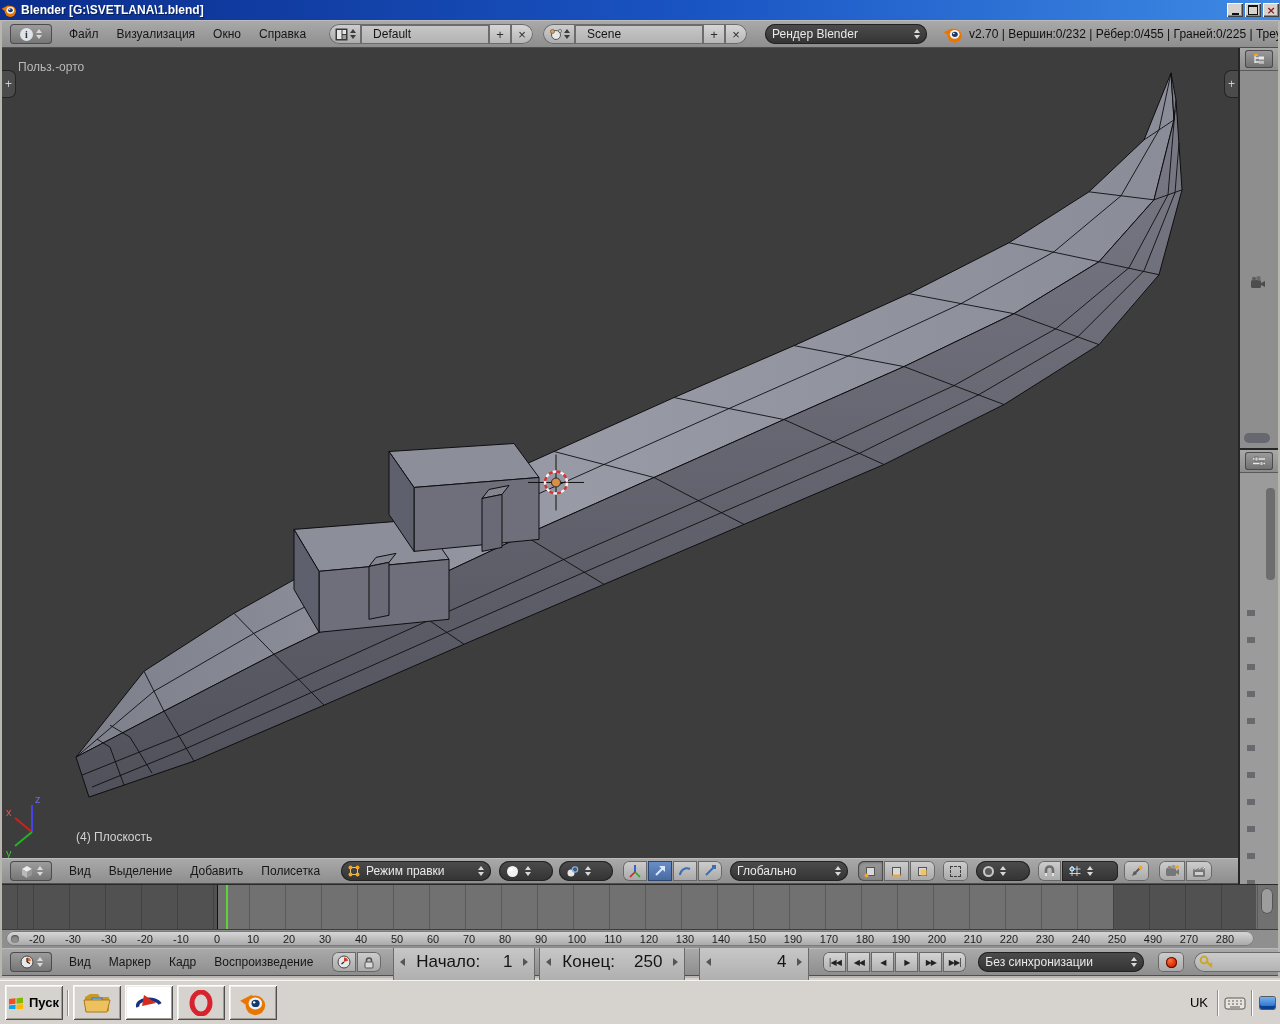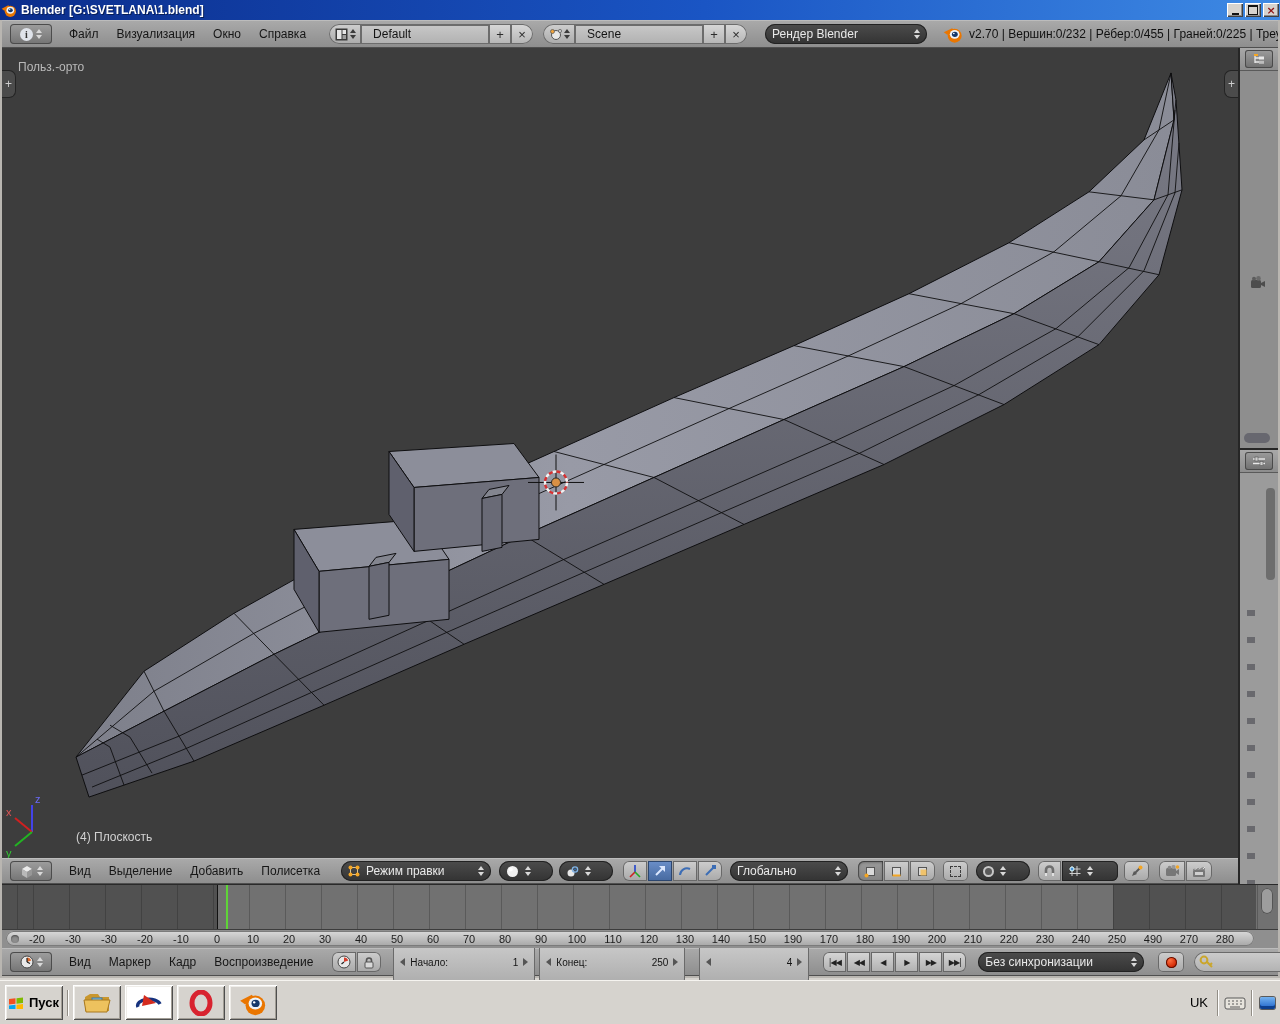--- a/index.html
+++ b/index.html
@@ -110,21 +110,21 @@
   .rpill{position:absolute;left:4px;right:24px;top:1px;bottom:2px;border-radius:8px;overflow:hidden;
     background:linear-gradient(#d9d9d9,#a7a7a7);box-shadow:inset 0 0 0 1px #7b7b7b;}
   .rdot{position:absolute;left:5px;top:50%;margin-top:-4px;width:8px;height:8px;border-radius:4px;
     background:#8d8d8d;box-shadow:inset 0 1px 2px rgba(0,0,0,.5);}
   .rlabels{position:absolute;left:13px;top:0;height:100%;display:flex;align-items:center;}
   .rlab{flex:0 0 36px;width:36px;text-align:center;font-size:11px;color:#1d1d1d;}
   .tlheader{height:28px;}
 
   .numpill{height:20px;border-radius:10px;background:linear-gradient(#d0d0d0,#a9a9a9);
     box-shadow:inset 0 0 0 1px #6a6a6a;display:flex;align-items:center;padding:17px 7px;
-    font-size:10px;color:#141414;flex:0 0 auto;gap:5px;}
+    font-size:17px;color:#141414;flex:0 0 auto;gap:11px;}
   .tri-l{width:0;height:0;border-top:4px solid transparent;border-bottom:4px solid transparent;border-right:5px solid #555;}
   .tri-r{width:0;height:0;border-top:4px solid transparent;border-bottom:4px solid transparent;border-left:5px solid #555;}
   .numpill .nlab{white-space:nowrap;}
   .numpill .nval{margin-left:auto;white-space:nowrap;}
   .pbtn{width:23px;height:20px;background:linear-gradient(#d6d6d6,#b0b0b0);box-shadow:inset 0 0 0 1px #686868;
     display:flex;align-items:center;justify-content:center;font-size:8px;color:#222;
     font-family:"DejaVu Sans",sans-serif;letter-spacing:-1px;white-space:nowrap;}
   .recbtn{width:26px;height:20px;border-radius:5px;}
   .reccirc{width:11px;height:11px;border-radius:6px;background:radial-gradient(circle at 35% 30%,#ff7040,#cf2400 70%);box-shadow:inset 0 0 0 1px #5e0e00;}
   .keyfield{height:20px;border-radius:10px;background:linear-gradient(#cccccc,#b2b2b2);

